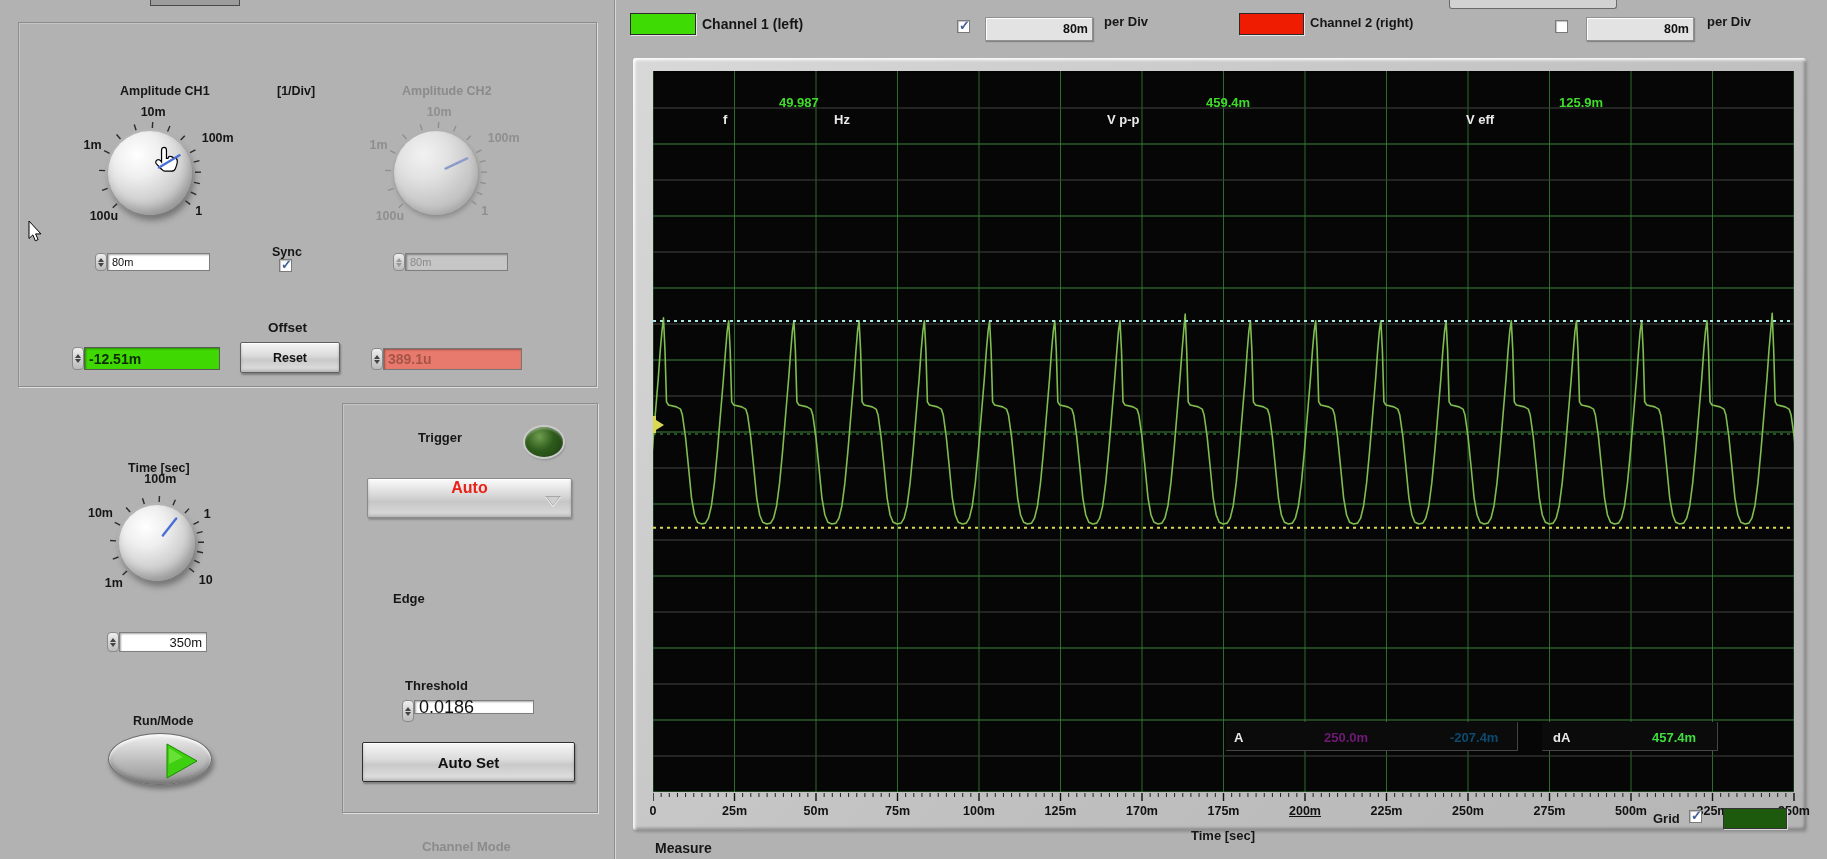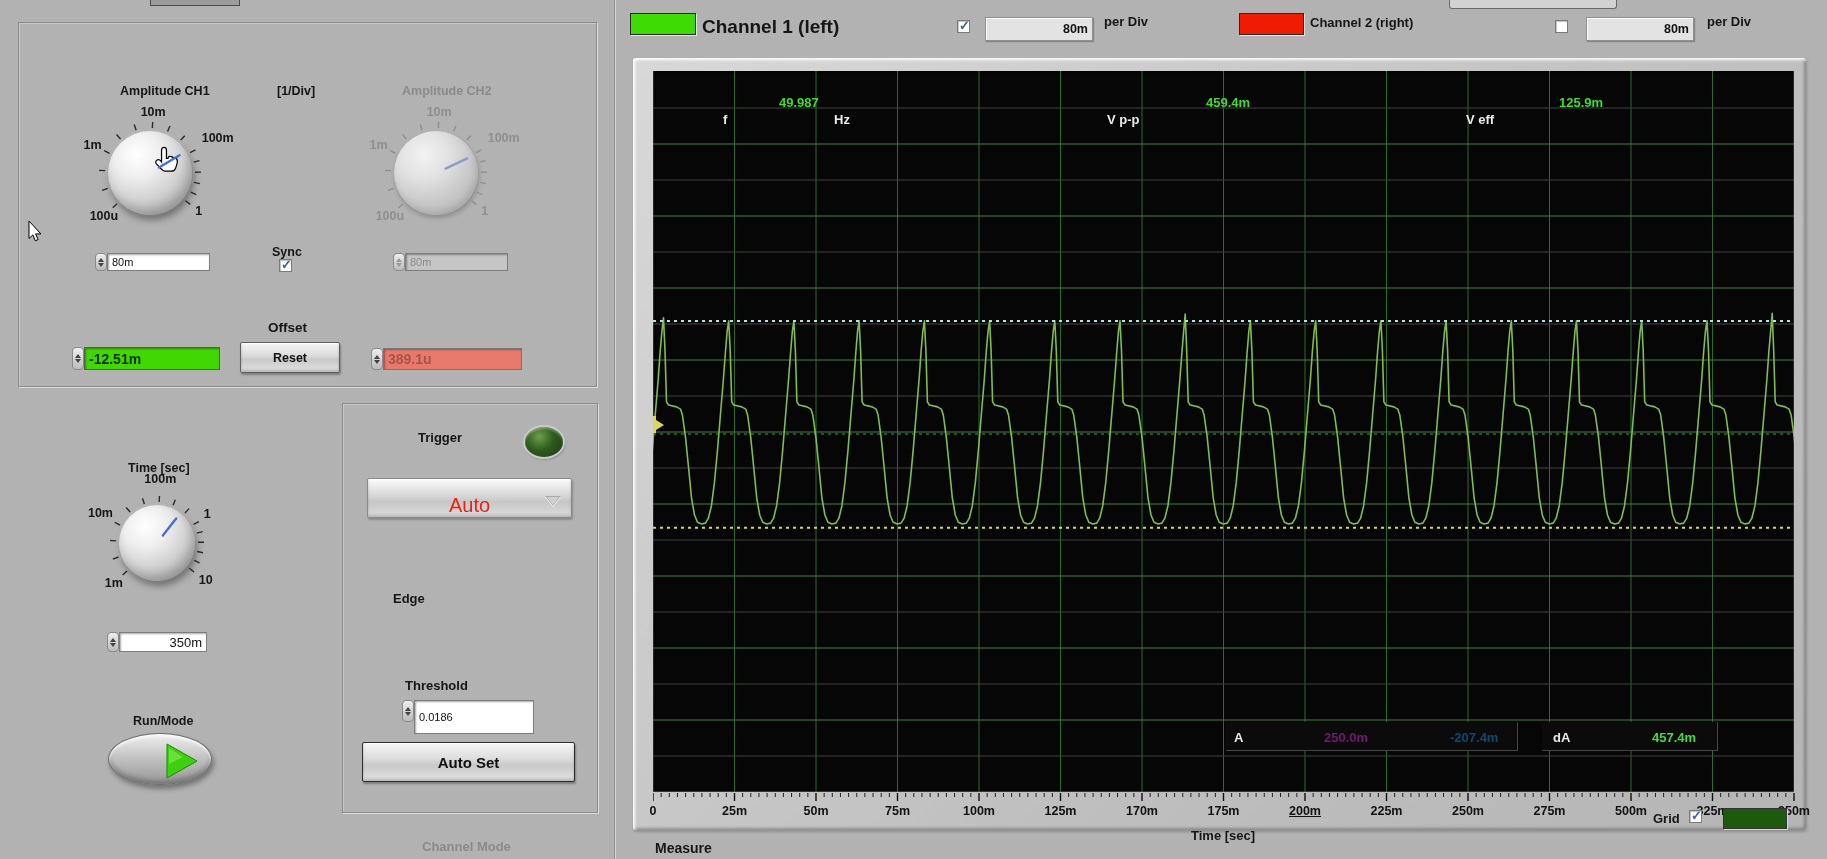--- a/index.html
+++ b/index.html
@@ -28,21 +28,21 @@
   .spin i.up{border-bottom:4px solid #444}
   .spin i.dn{border-top:4px solid #444}
   .spin.dim i.up{border-bottom-color:#999}.spin.dim i.dn{border-top-color:#999}
   .btn{position:absolute;background:linear-gradient(#f6f6f6,#dcdcdc 42%,#c9c9c9 58%,#e3e3e3);
        border:1px solid #5f5f5f;border-radius:2px;
        box-shadow:inset 0 1px 0 #fff, inset 0 -2px 3px rgba(0,0,0,.2), 1px 2px 2px rgba(0,0,0,.3);
        display:flex;align-items:center;justify-content:center;font-weight:bold;color:#111;cursor:pointer}
   .ring{position:absolute;background:linear-gradient(#fbfbfb,#d6d6d6 45%,#c6c6c6 60%,#dedede);
         border:1px solid #8a8a8a;border-radius:2px;
         box-shadow:inset 0 1px 0 #fff, inset 0 -2px 3px rgba(0,0,0,.18), 1px 2px 2px rgba(0,0,0,.22);
-        display:flex;align-items:flex-end;justify-content:center;font-weight:normal;font-size:20px}
+        display:flex;align-items:flex-start;justify-content:center;font-weight:bold;font-size:16px}
   .ring .tri{position:absolute;right:10px;top:50%;width:0;height:0;margin-top:-2px;
         border-left:8px solid transparent;border-right:8px solid transparent;border-top:10px solid #a9a9a9;
         filter:drop-shadow(0 1px 0 #fff)}
   .ring .tri::after{content:"";position:absolute;left:-6px;top:-9px;width:0;height:0;
         border-left:6px solid transparent;border-right:6px solid transparent;border-top:8px solid #cfcfcf}
   .cb{position:absolute;width:13px;height:13px;background:#fff;border:1px solid #7a7a7a;
       box-shadow:inset 1px 1px 1px rgba(0,0,0,.25)}
   .cb.checked::after{content:"\2713";position:absolute;left:1px;top:-3px;font-size:13px;font-weight:bold;color:#44619c}
   .swatch{position:absolute;border:1px solid #2a2a2a;box-shadow:1px 1px 0 #e8e8e8}
   .mval{position:absolute;font-weight:bold;font-size:13px;white-space:nowrap}
@@ -125,27 +125,27 @@
   <div class="ring" id="trig-mode" style="left: 367px; top: 478px; width: 205px; height: 40px; color: rgb(232, 34, 24);">
     <span>Auto</span>
       <span class="tri"></span>
   </div>
   <div class="lbl" style="left:393px;top:592px;font-size:13px">Edge</div>
   <div class="lbl" style="left:405px;top:679px;font-size:13px">Threshold</div>
   <div class="spin" style="left:402px;top:700px;height:22px">
       <i class="up"></i>
       <i class="dn"></i>
     </div>
-  <div class="field" style="left:414px;top:700px;width:120px;height:34px;font-size:11px">0.0186</div>
+  <div class="field" style="left:414px;top:700px;width:120px;height:14px;font-size:18px">0.0186</div>
   <div class="btn" style="left:362px;top:742px;width:213px;height:40px;font-size:15px;border-color:#2e2e2e">Auto Set</div>
 
   <div class="lbl dim" style="left:422px;top:840px;font-size:13px">Channel Mode</div>
 
   <div class="swatch" id="sw-ch1" style="left: 630px; top: 13px; width: 66px; height: 22px; background: rgb(63, 219, 4);"></div>
-  <div class="lbl" style="left:702px;top:16px;font-size:19px">Channel 1 (left)</div>
+  <div class="lbl" style="left:702px;top:16px;font-size:14px">Channel 1 (left)</div>
   <div class="cb checked" id="ch1-cb" style="left:957px;top:20px"></div>
   <div class="field right" style="left:985px;top:17px;width:108px;height:24px;font-size:12.5px;font-weight:bold;background:#e3e3e3;border-color:#909090;box-shadow:inset 1px 1px 0 #fff, 1px 1px 1px rgba(0,0,0,.25)">80m</div>
   <div class="lbl" style="left:1104px;top:15px;font-size:13px">per Div</div>
 
   <div class="swatch" id="sw-ch2" style="left: 1239px; top: 13px; width: 65px; height: 22px; background: rgb(240, 28, 2);"></div>
   <div class="lbl" style="left:1310px;top:16px;font-size:13px">Channel 2 (right)</div>
   <div class="cb" id="ch2-cb" style="left:1555px;top:20px"></div>
   <div class="field right" style="left:1586px;top:17px;width:108px;height:24px;font-size:12.5px;font-weight:bold;background:#e3e3e3;border-color:#909090;box-shadow:inset 1px 1px 0 #fff, 1px 1px 1px rgba(0,0,0,.25)">80m</div>
   <div class="lbl" style="left:1707px;top:15px;font-size:13px">per Div</div>
 

